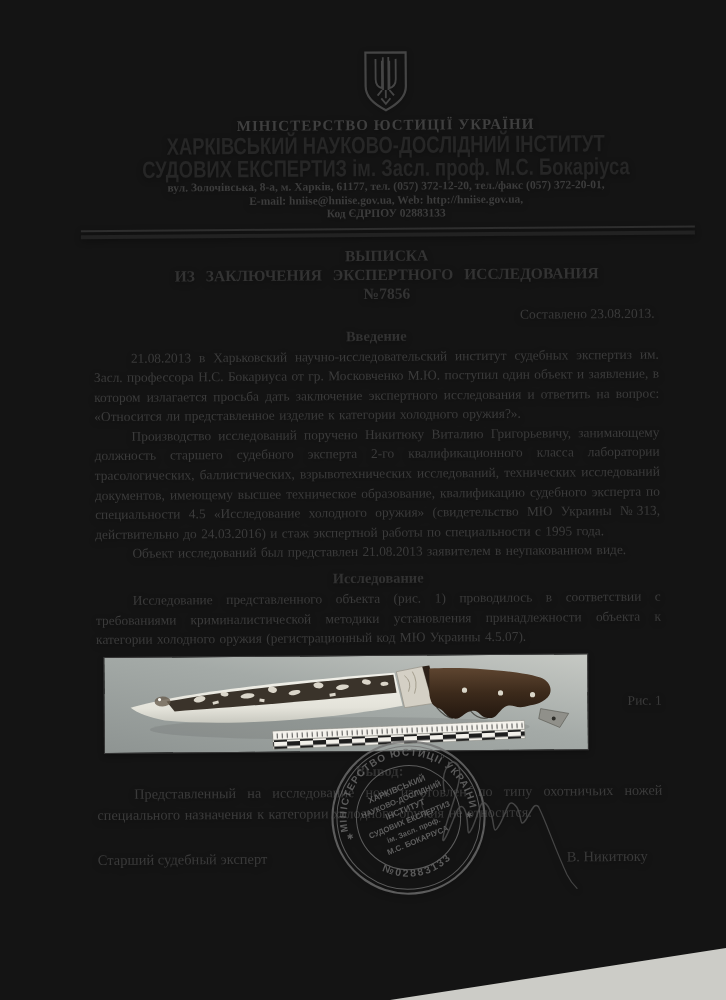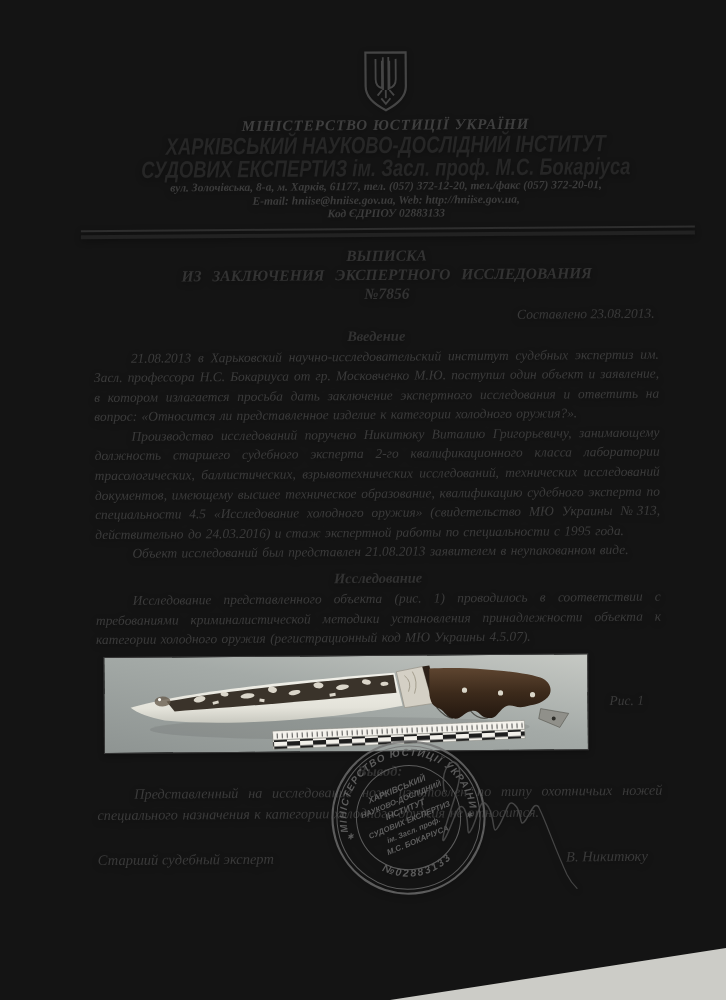--- a/index.html
+++ b/index.html
@@ -14,21 +14,20 @@
     clip-path:polygon(390px 1000px,726px 948px,726px 1000px);
   }
   .page-wrap{position:absolute;inset:0;filter:drop-shadow(0 2px 3px rgba(0,0,0,.35));}
   .page{
     position:absolute;inset:0;
     background:
       linear-gradient(to right, rgba(0,0,0,0) 95%, rgba(0,0,0,.05)),
       linear-gradient(160deg,#f5f4f0 0%,#f1f0ec 55%,#edecе7 80%,#ecebe6 100%),
       #f1f0ec;
     clip-path:polygon(28px 0,726px 0,726px 956px,432px 996px,412px 1000px,9px 1000px,9px 34px);
-    font-style:italic;
   }
   .content{
     position:absolute;inset:0;
     padding:50px 66px 0 95px;
     transform:rotate(-0.45deg);
     color:#3a3a3a;
     overflow:hidden;
   }
   .centered{margin-right:-22px;text-align:center;}
   .emblem{display:flex;justify-content:center;margin-bottom:3px;}
@@ -42,21 +41,21 @@
   .addr{font-weight:bold;font-size:11.5px;line-height:13.5px;color:#3c3c3c;}
   .rule{margin:7px -37px 0 -12px;height:3px;border-top:2px solid #2e2e2e;border-bottom:4px solid #222;}
   .t-big{font-weight:bold;font-size:15.5px;line-height:19px;color:#333;}
   .t-spread{word-spacing:7px;}
   .date-note{font-size:13.5px;text-align:right;padding-right:4px;margin-top:5px;color:#3a3a3a;}
   .sec-h{font-weight:bold;font-size:14.5px;text-align:center;margin:4px 0 2px;color:#323232;}
   .sec-h-last{margin-top:12px;}
   p.doc{font-size:13.4px;line-height:19.6px;text-align:justify;text-indent:37px;margin:0;color:#3b3b3b;word-spacing:1px;}
   .figure-row{display:flex;align-items:center;margin:8px 0 10px 8px;}
   .photo{flex:0 0 auto;box-shadow:0 0 0 1px rgba(120,120,120,.35);}
-  .fig-cap{font-size:13.5px;color:#3a3a3a;margin-left:22px;white-space:nowrap;}
+  .fig-cap{font-size:13.5px;color:#3a3a3a;margin-left:40px;white-space:nowrap;}
   .sig-row{display:flex;justify-content:space-between;align-items:flex-start;margin-top:26px;padding-right:15px;}
   .sig-pos,.sig-name{font-size:14.5px;color:#3a3a3a;}
   .stamp{position:absolute;left:327px;top:739px;width:158px;height:158px;opacity:.78;transform:rotate(-10deg);}
   .autograph{position:absolute;left:398px;top:752px;width:180px;height:140px;opacity:.85;}
 </style>
 </head>
 <body>
 
 <div class="scan">
   <div class="gray-wedge"></div>

